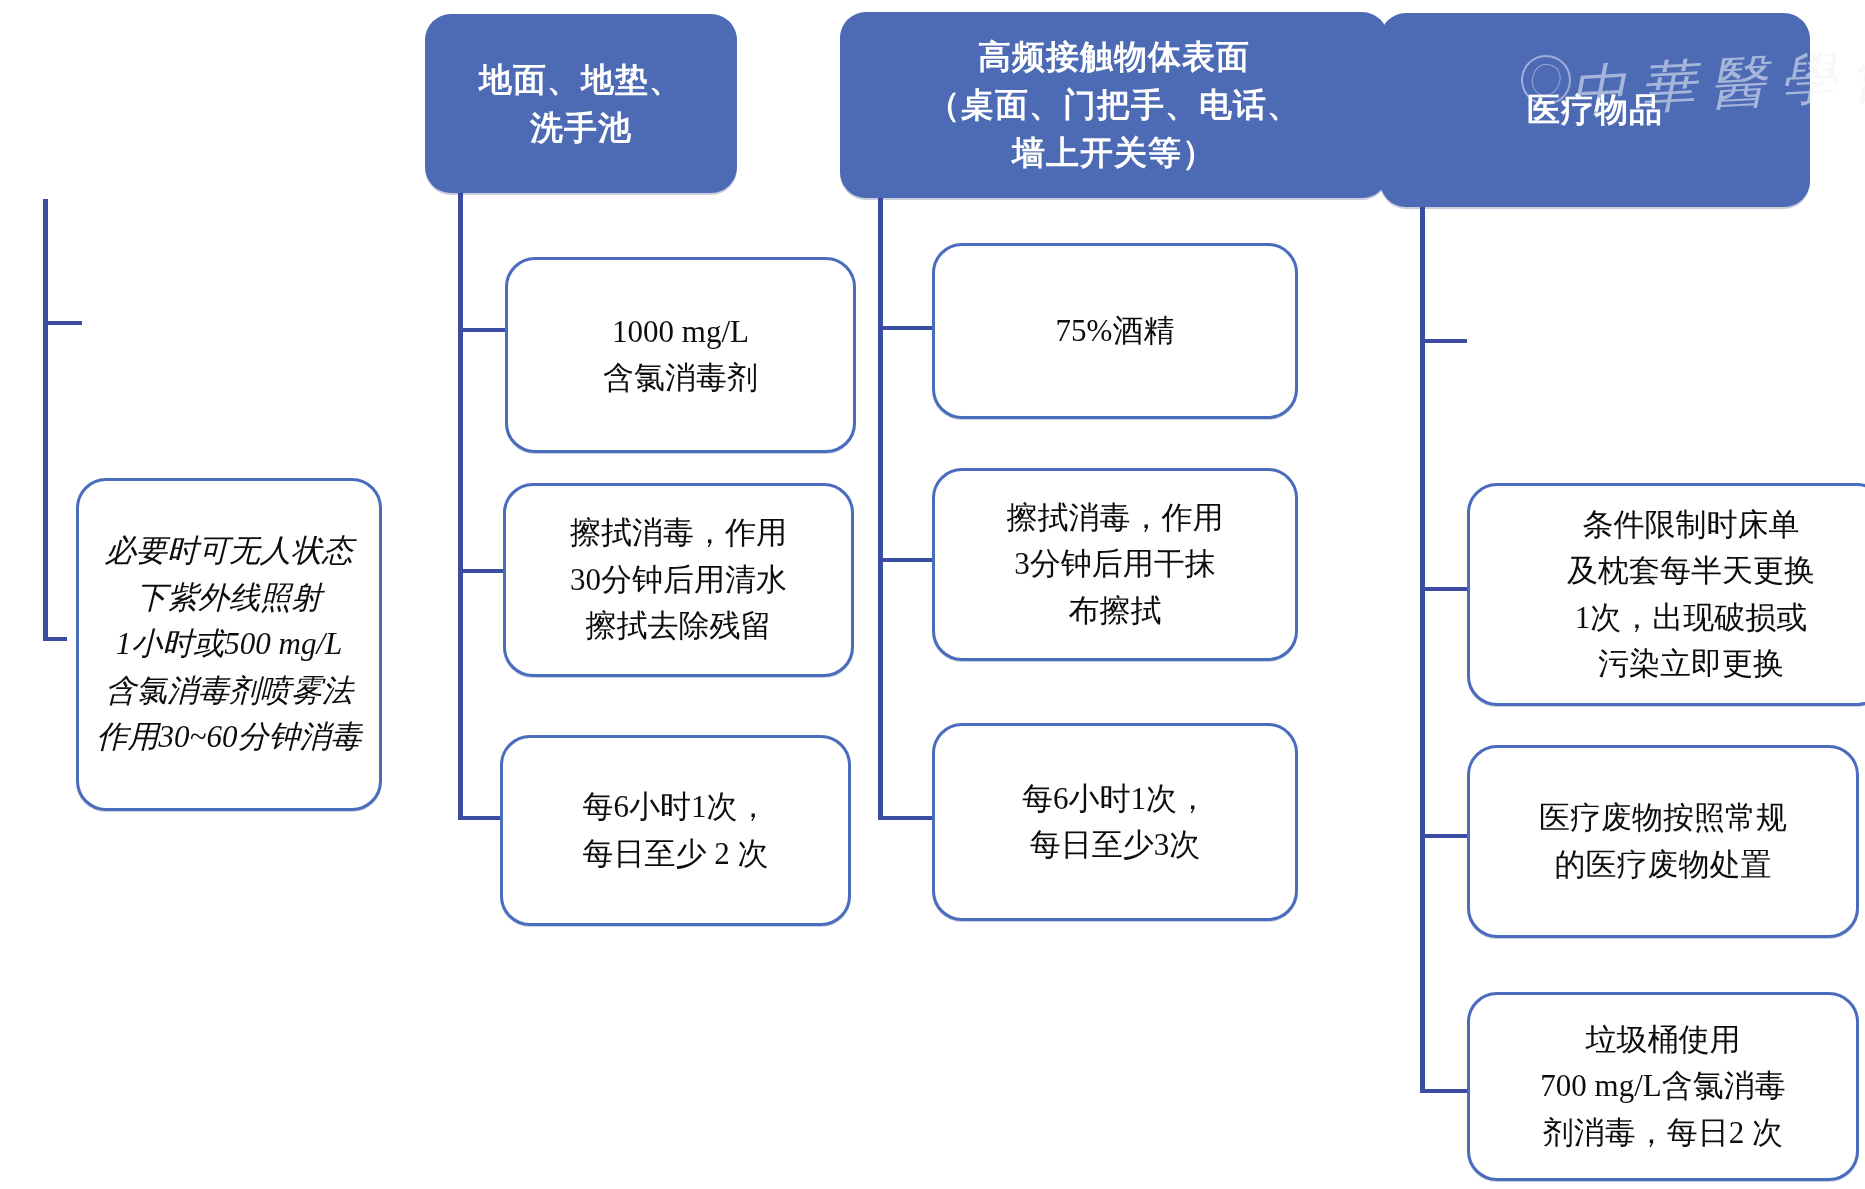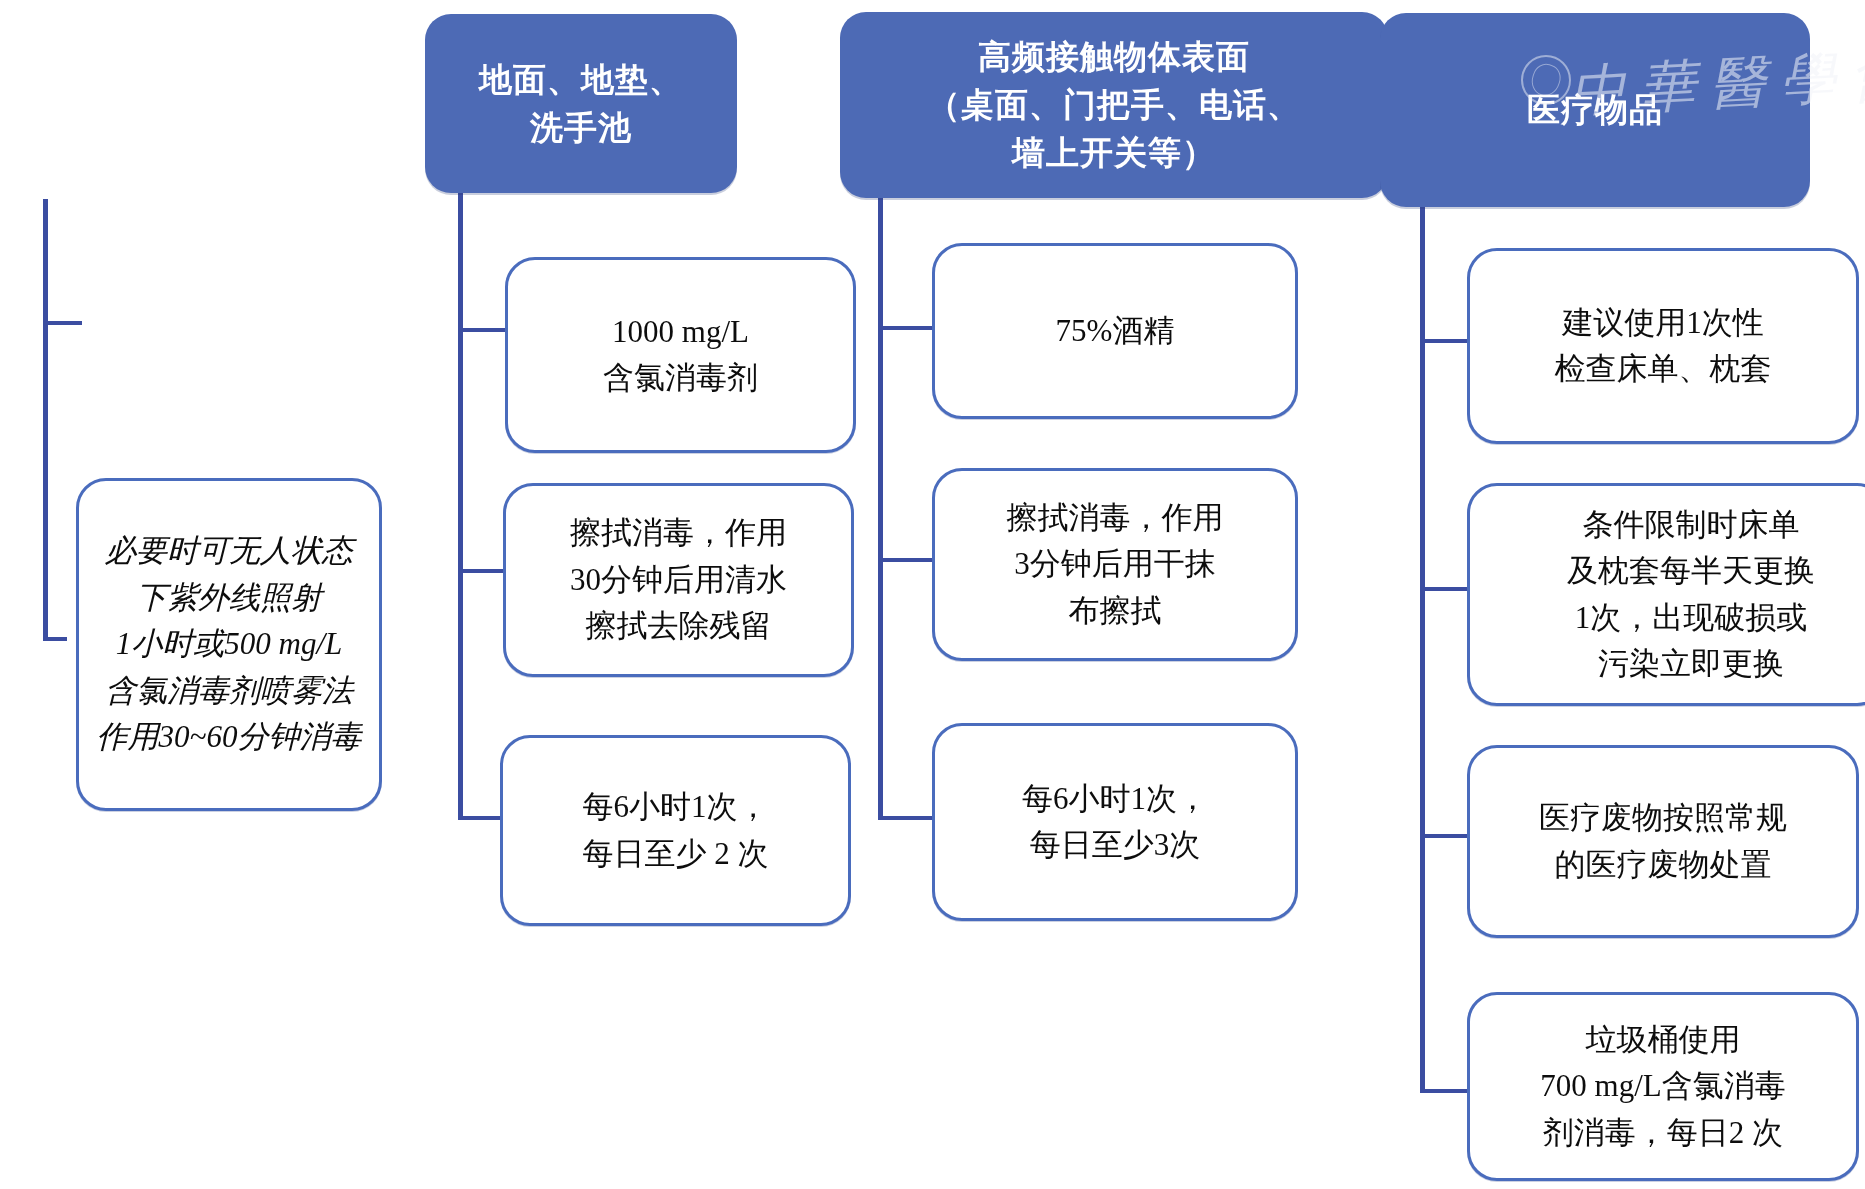--- a/index.html
+++ b/index.html
@@ -156,22 +156,20 @@
   <div class="box c3-b2">擦拭消毒，作用
 3分钟后用干抹
 布擦拭</div>
   <div class="hline c3-l3"></div>
   <div class="box c3-b3">每6小时1次，
 每日至少3次</div>
 
   <div class="hdr c4-h">医疗物品</div>
   <div class="vline c4-v"></div>
   <div class="hline c4-l1"></div>
-  <div class="box c4-b1">建议使用1次性
-检查床单、枕套</div>
   <div class="hline c4-l2"></div>
   <div class="box c4-b2">条件限制时床单
 及枕套每半天更换
 1次，出现破损或
 污染立即更换</div>
   <div class="hline c4-l3"></div>
   <div class="box c4-b3">医疗废物按照常规
 的医疗废物处置</div>
   <div class="hline c4-l4"></div>
   <div class="box c4-b4">垃圾桶使用

